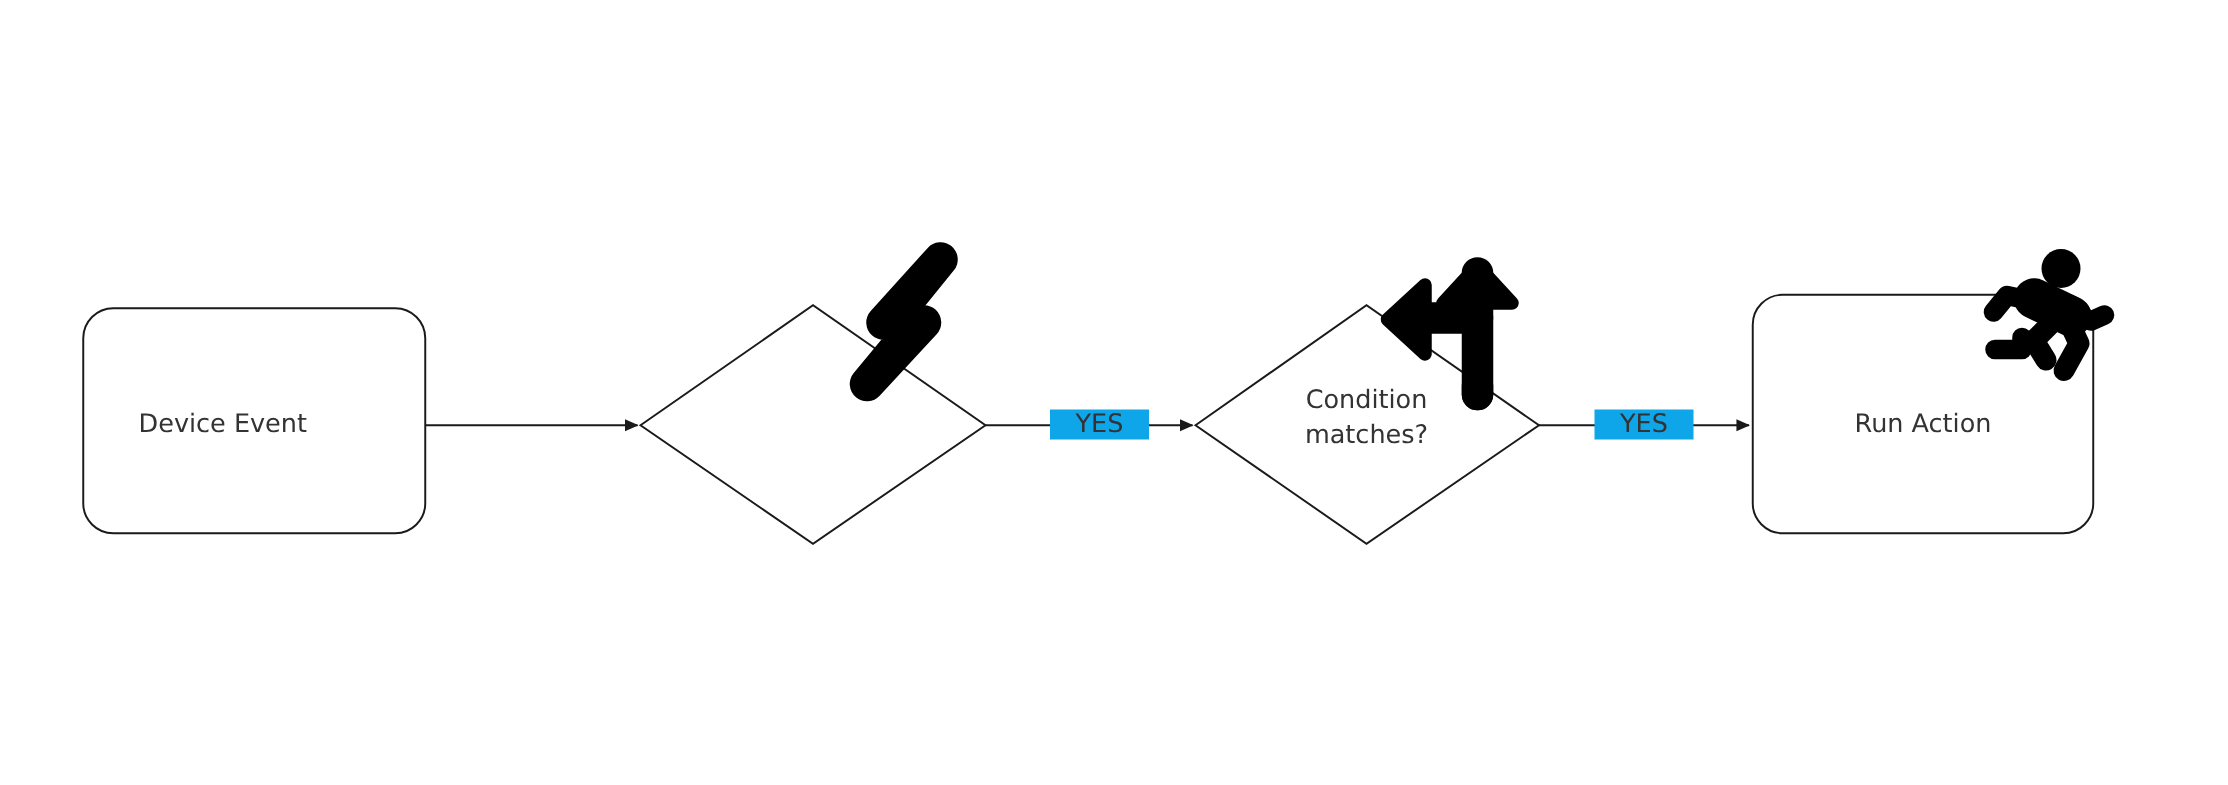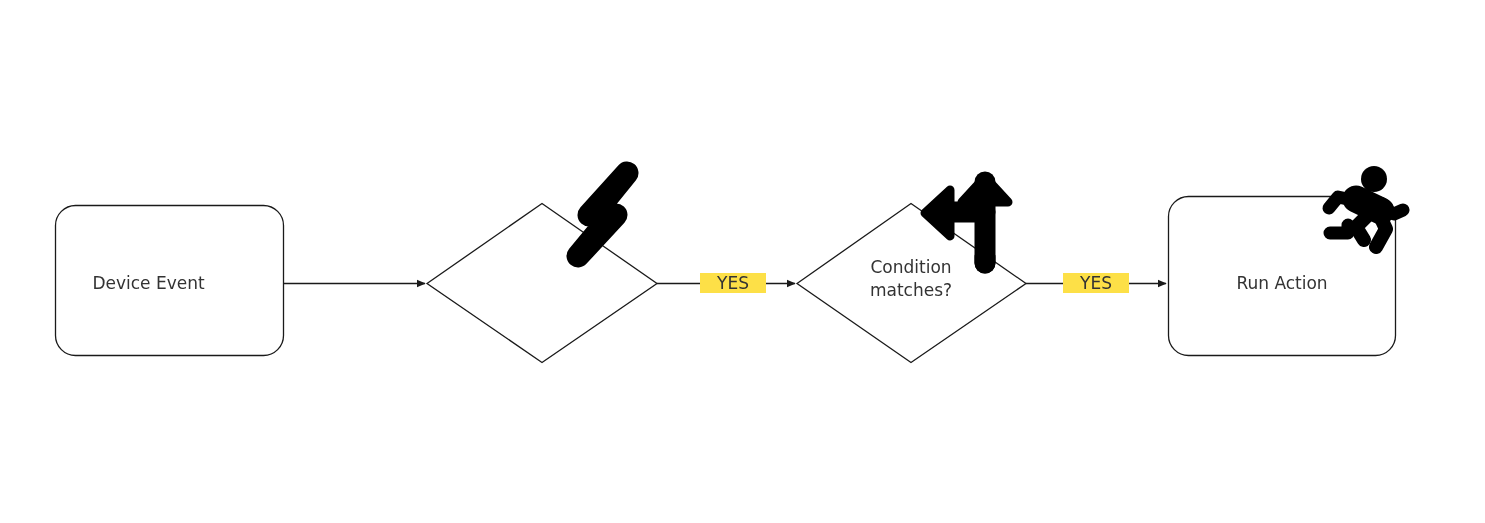--- a/index.html
+++ b/index.html
@@ -36,21 +36,21 @@
     white-space: pre-line;
     pointer-events: none;
   }
   .edge-label {
     position: absolute;
     text-align: center;
     color: #333333;
     font-size: 17px;
     line-height: 20px;
     font-family: "DejaVu Sans", "Liberation Sans", sans-serif;
-    background: #fde047;
+    background: #0ea5e9;
     padding: 0 5px;
   }
   #label-device-event { left: 55px;   top: 272px; width: 187px; }
   #label-trigger      { left: 472px;  top: 256px; width: 140px; }
   #label-condition    { left: 836px;  top: 256px; width: 150px; }
   #label-run-action   { left: 1168px; top: 272px; width: 228px; text-align: center; }
   #label-yes-1        { left: 700px;  top: 273px; width: 56px;  }
   #label-yes-2        { left: 1063px; top: 273px; width: 56px;  }
 </style>
 </head>

